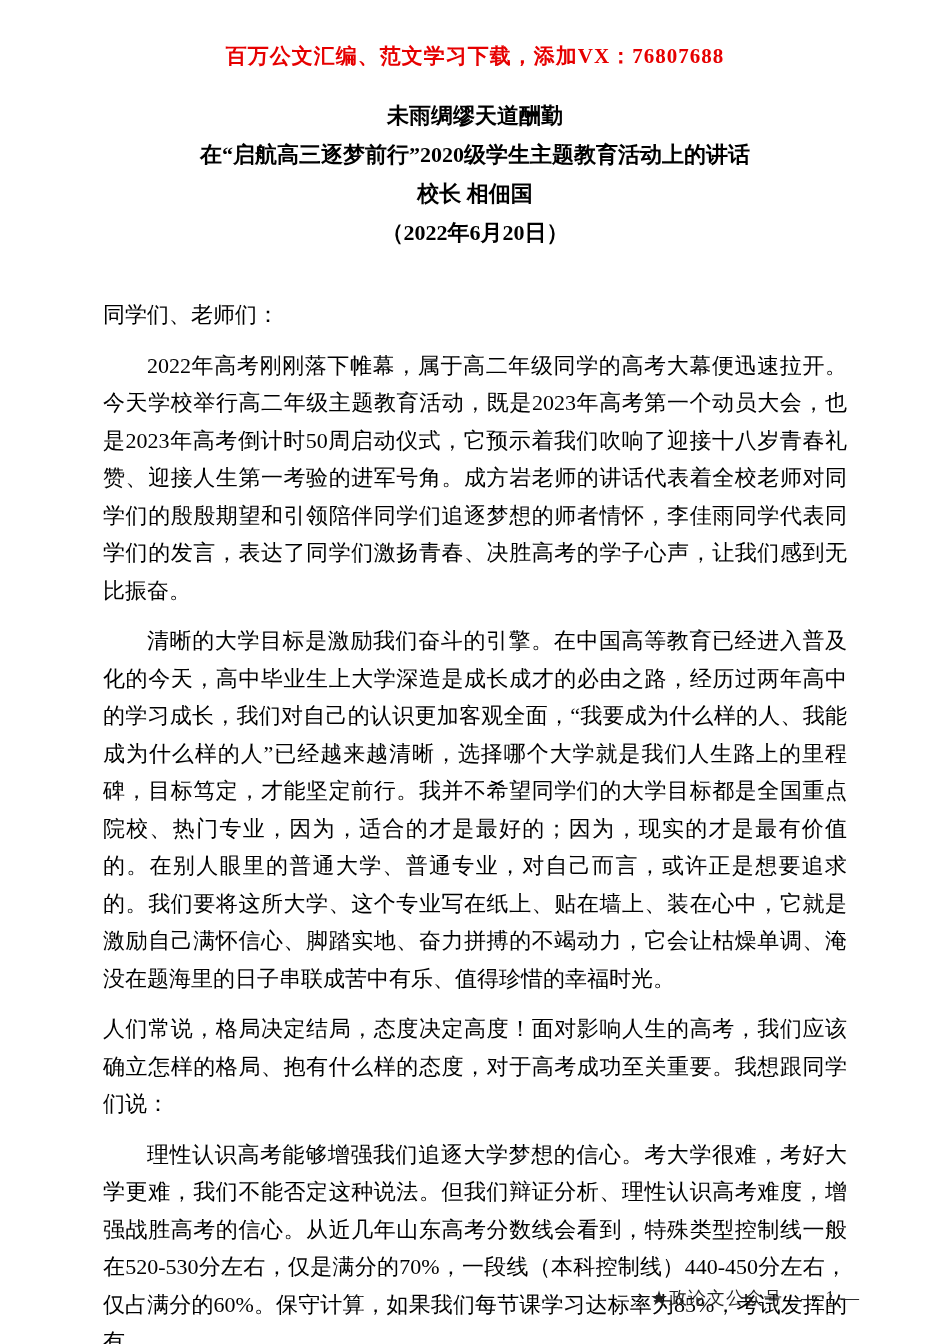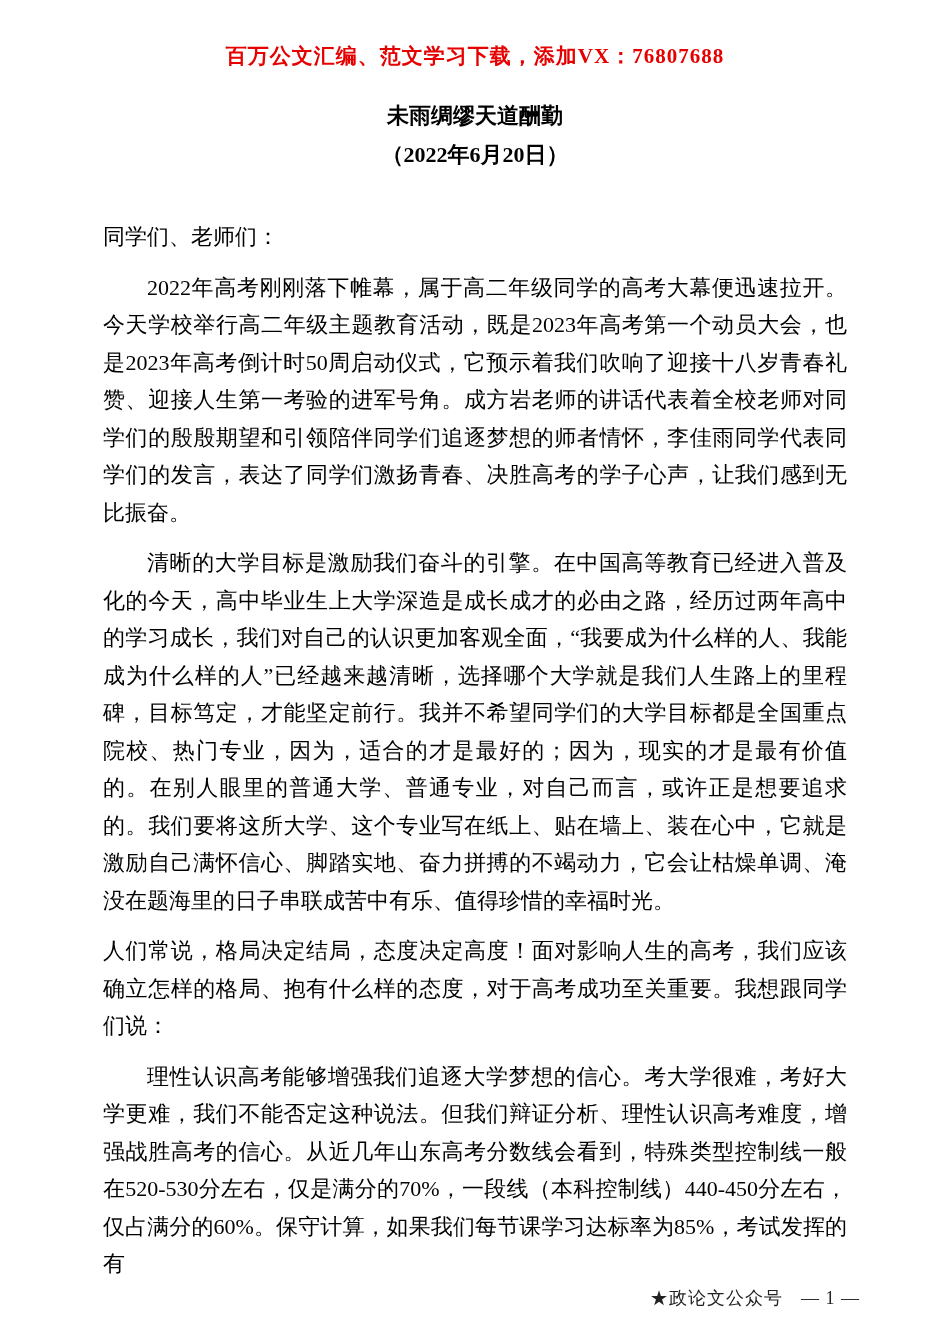--- a/index.html
+++ b/index.html
@@ -71,20 +71,22 @@
 </style>
 </head>
 <body>
 
 <div class="page">
 
   <div class="header-notice">百万公文汇编、范文学习下载，添加VX：76807688</div>
 
   <div class="title-block">
     <div>未雨绸缪天道酬勤</div>
+    <div>在“启航高三逐梦前行”2020级学生主题教育活动上的讲话</div>
+    <div>校长 相佃国</div>
     <div>（2022年6月20日）</div>
   </div>
 
   <div class="body-text">
     <p class="para salutation">同学们、老师们：</p>
 
     <p class="para indent">2022年高考刚刚落下帷幕，属于高二年级同学的高考大幕便迅速拉开。今天学校举行高二年级主题教育活动，既是2023年高考第一个动员大会，也是2023年高考倒计时50周启动仪式，它预示着我们吹响了迎接十八岁青春礼赞、迎接人生第一考验的进军号角。成方岩老师的讲话代表着全校老师对同学们的殷殷期望和引领陪伴同学们追逐梦想的师者情怀，李佳雨同学代表同学们的发言，表达了同学们激扬青春、决胜高考的学子心声，让我们感到无比振奋。</p>
 
     <p class="para indent">清晰的大学目标是激励我们奋斗的引擎。在中国高等教育已经进入普及化的今天，高中毕业生上大学深造是成长成才的必由之路，经历过两年高中的学习成长，我们对自己的认识更加客观全面，“我要成为什么样的人、我能成为什么样的人”已经越来越清晰，选择哪个大学就是我们人生路上的里程碑，目标笃定，才能坚定前行。我并不希望同学们的大学目标都是全国重点院校、热门专业，因为，适合的才是最好的；因为，现实的才是最有价值的。在别人眼里的普通大学、普通专业，对自己而言，或许正是想要追求的。我们要将这所大学、这个专业写在纸上、贴在墙上、装在心中，它就是激励自己满怀信心、脚踏实地、奋力拼搏的不竭动力，它会让枯燥单调、淹没在题海里的日子串联成苦中有乐、值得珍惜的幸福时光。</p>
 

